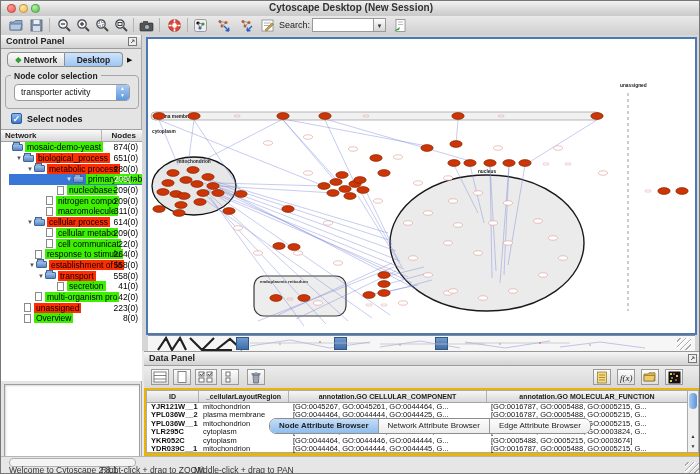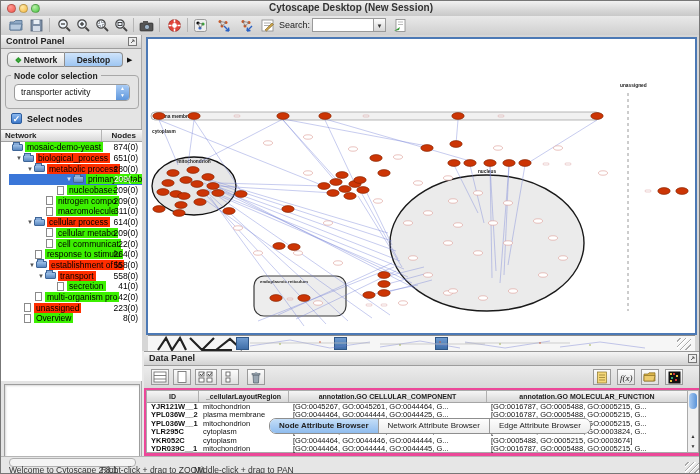--- a/index.html
+++ b/index.html
@@ -80,21 +80,21 @@
   .il-red{left:5px;background:#e2574c;}
   .il-yel{left:15px;background:#f0a03a;}
   .il-grn{left:25px;background:#7ab648;}
   #net-canvas{position:absolute;left:0;top:14px;width:547px;height:280px;background:#fff;}
   
   #fragments{position:absolute;left:6px;top:300px;width:547px;height:16px;background:#f6f6f6;border-top:1px solid #8a8a8a;overflow:hidden;}
   .frag-blue{position:absolute;top:1px;width:13px;height:13px;background:linear-gradient(#6f9bd0,#3f6ea8);border:1px solid #2f5687;box-sizing:border-box;}
   .grip{position:absolute;width:14px;height:12px;background:
     repeating-linear-gradient(135deg,transparent 0 2px,#aaa 2px 3px,#fff 3px 4px);}
   
-  #data-panel{position:absolute;left:143px;top:350px;width:557px;height:105px;background:#ec4899;border-top:1px solid #999;box-sizing:border-box;}
+  #data-panel{position:absolute;left:143px;top:350px;width:557px;height:105px;background:#eab308;border-top:1px solid #999;box-sizing:border-box;}
   #dp-toolbar{position:absolute;left:0;top:14px;width:100%;height:22px;background:linear-gradient(#ececec,#d8d8d8);}
   .dp-btn{position:absolute;top:3px;width:18px;height:16px;background:linear-gradient(#fcfcfc,#e0e0e0);
     border:1px solid #9a9a9a;box-sizing:border-box;}
   .dp-btn svg{display:block;margin:1px auto;}
   #dp-table{position:absolute;left:2px;top:38px;width:543px;height:63px;background:#fff;border:1px solid #aaa;box-sizing:border-box;}
   .t-header{display:flex;height:11px;background:linear-gradient(#f6f6f6,#d8d8d8);border-bottom:1px solid #a5a5a5;}
   .t-header .hc{font-size:7px;font-weight:bold;color:#222;text-align:center;overflow:hidden;white-space:nowrap;
     border-right:1px solid #b0b0b0;box-sizing:border-box;line-height:11px;flex:none;}
   .t-row{display:flex;height:8.4px;}
   .t-row .tc{font-size:7.5px;color:#111;white-space:nowrap;overflow:hidden;padding-left:4px;box-sizing:border-box;flex:none;line-height:8.4px;}

